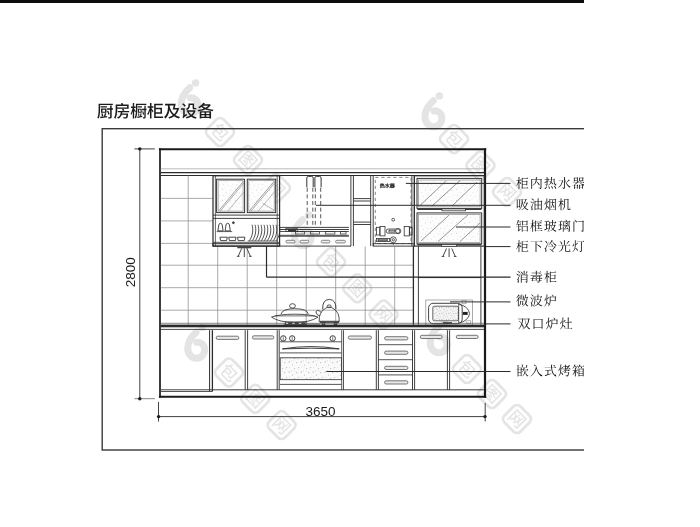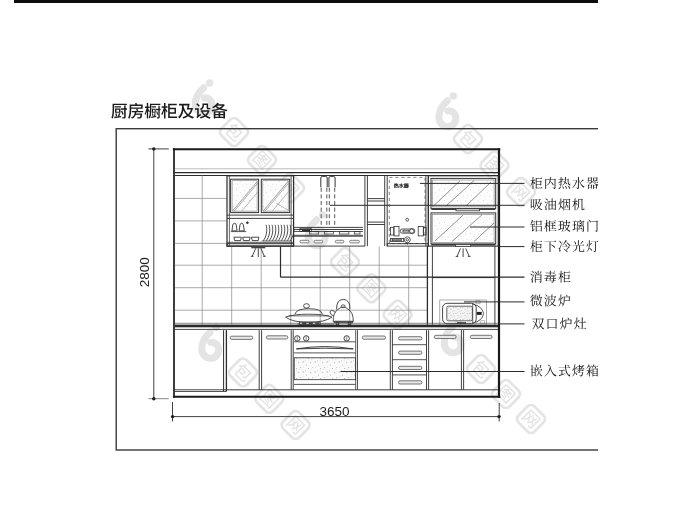--- a/index.html
+++ b/index.html
@@ -1,15 +1,15 @@
 <!DOCTYPE html>
 <html><head><meta charset="utf-8">
 <style>
 html,body{margin:0;padding:0;background:#fff;}
-#page{position:relative;width:584px;height:527px;overflow:hidden;font-family:"Liberation Sans",sans-serif;padding-left:14px;}
+#page{position:relative;width:584px;height:527px;overflow:hidden;font-family:"Liberation Sans",sans-serif;}
 </style></head>
 <body>
 <div id="page">
 <svg width="700" height="527" viewBox="0 0 700 527">
 <defs>
 <path id="s53a8" d="M229 648H601V571H229ZM603 528H957V442H603ZM333 442V329H487V442ZM250 509H574V263H250ZM790 685H881V20Q881 -17 872 -37Q863 -56 840 -67Q816 -78 780 -81Q743 -84 689 -84Q687 -66 679 -41Q671 -16 661 3Q698 2 729 2Q760 1 771 2Q782 2 786 6Q790 10 790 21ZM198 23Q250 28 317 35Q385 43 461 52Q536 61 612 69L614 -9Q506 -24 400 -37Q293 -51 211 -61ZM263 225 337 240Q353 200 366 153Q379 106 382 74L303 55Q301 77 295 106Q289 136 281 167Q273 198 263 225ZM602 358 676 384Q694 352 710 315Q725 278 737 244Q750 209 754 181L676 152Q672 179 660 215Q649 251 634 288Q619 326 602 358ZM480 246 563 226Q551 189 537 149Q523 109 509 73Q496 37 482 9L411 29Q424 58 437 96Q450 134 461 174Q473 214 480 246ZM169 802H950V719H169ZM106 802H196V500Q196 437 193 362Q190 287 181 208Q173 129 156 54Q139 -21 111 -83Q103 -76 88 -67Q73 -58 57 -50Q42 -42 30 -39Q57 20 72 89Q87 158 94 230Q101 302 103 371Q106 440 106 499Z"></path>
 <path id="s623f" d="M252 372H927V295H252ZM475 217H797V143H475ZM772 217H866Q866 217 865 204Q865 190 863 181Q858 111 850 66Q843 20 834 -6Q825 -33 811 -46Q796 -61 778 -66Q759 -72 735 -74Q714 -75 676 -75Q638 -74 595 -72Q594 -55 587 -33Q580 -11 570 5Q610 1 645 0Q681 -1 696 -1Q710 -1 718 0Q727 2 733 8Q742 16 749 38Q756 60 762 100Q767 141 772 205ZM430 327H523Q517 255 504 193Q490 132 462 80Q434 28 386 -13Q337 -53 260 -82Q253 -66 237 -45Q221 -24 206 -11Q274 13 316 46Q358 80 381 122Q404 165 415 217Q426 268 430 327ZM503 472 585 500Q601 475 618 445Q634 416 643 395L557 363Q549 384 533 416Q517 447 503 472ZM174 748H897V498H174V578H803V668H174ZM128 748H223V514Q223 451 219 373Q215 296 204 215Q193 134 171 56Q150 -22 115 -86Q105 -79 90 -70Q74 -61 57 -53Q41 -46 28 -41Q63 19 83 91Q102 163 112 237Q122 312 125 383Q128 455 128 514ZM439 821 532 845Q547 815 561 780Q574 744 582 719L485 691Q479 717 466 754Q452 791 439 821Z"></path>
 <path id="s6a71" d="M46 638H320V550H46ZM153 844H235V-83H153ZM146 581 194 564Q185 507 172 446Q158 384 142 324Q125 265 104 213Q84 161 63 125Q57 142 45 166Q32 190 22 206Q43 237 61 281Q80 325 96 376Q113 428 126 480Q138 532 146 581ZM227 510Q235 501 250 479Q265 457 282 432Q299 406 313 384Q328 362 334 353L284 289Q277 306 265 332Q252 359 238 387Q223 415 209 439Q195 463 187 477ZM453 643H694V573H453ZM704 498H966V418H704ZM521 436V328H617V436ZM460 502H680V262H460ZM838 675H917V12Q917 -19 910 -37Q903 -55 884 -65Q866 -75 837 -78Q808 -81 767 -81Q766 -65 759 -41Q752 -18 744 -1Q771 -2 794 -2Q816 -3 824 -2Q838 -2 838 12ZM407 33Q465 42 544 56Q623 70 707 84L713 13Q637 -2 562 -17Q486 -32 424 -44ZM459 222 517 233Q529 197 539 155Q549 113 550 84L488 68Q487 98 479 142Q471 185 459 222ZM709 343 770 357Q790 309 805 253Q819 197 821 158L755 140Q753 179 740 236Q727 294 709 343ZM606 238 678 224Q666 174 654 118Q643 62 631 24L578 39Q583 66 589 101Q594 136 599 173Q605 209 606 238ZM387 801H955V715H387ZM339 801H424V492Q424 431 420 358Q417 285 408 208Q399 131 382 58Q365 -16 337 -76Q330 -68 317 -58Q303 -48 290 -38Q276 -28 266 -25Q291 32 306 98Q320 164 327 233Q334 302 337 369Q339 435 339 492Z"></path>
 <path id="s67dc" d="M45 654H390V566H45ZM181 844H272V-83H181ZM174 593 228 572Q217 511 201 446Q184 381 163 318Q142 255 118 201Q94 147 68 108Q63 122 55 139Q47 156 38 173Q29 190 21 202Q45 234 68 280Q92 326 112 379Q132 432 148 487Q164 542 174 593ZM264 535Q273 524 291 499Q309 473 330 443Q350 413 368 387Q385 361 392 350L336 284Q328 304 313 333Q298 363 281 395Q263 427 247 455Q231 483 221 500ZM492 565H891V209H492V298H803V477H492ZM938 796V704H522V47H958V-45H429V796Z"></path>
 <path id="s53ca" d="M347 679Q389 507 465 372Q542 237 665 145Q788 54 969 12Q959 3 947 -13Q934 -29 924 -46Q913 -62 905 -76Q765 -39 660 26Q555 92 480 185Q405 278 353 397Q300 517 265 660ZM88 792H637V696H88ZM813 551H831L848 556L913 530Q883 399 828 299Q774 198 698 124Q623 51 531 0Q439 -51 334 -83Q328 -70 319 -55Q310 -40 300 -24Q289 -9 279 0Q375 26 461 70Q547 115 617 181Q687 247 737 335Q787 424 813 534ZM614 551H834V462H595ZM257 765H356V622Q356 562 351 494Q347 425 333 353Q319 280 291 206Q263 133 217 62Q170 -9 100 -73Q93 -60 81 -45Q69 -29 55 -15Q42 0 31 9Q109 79 154 159Q200 238 222 320Q244 403 250 480Q257 557 257 622ZM618 792H715Q704 737 691 677Q678 616 665 560Q652 504 641 462H537Q551 506 566 563Q581 619 594 679Q608 739 618 792Z"></path>

